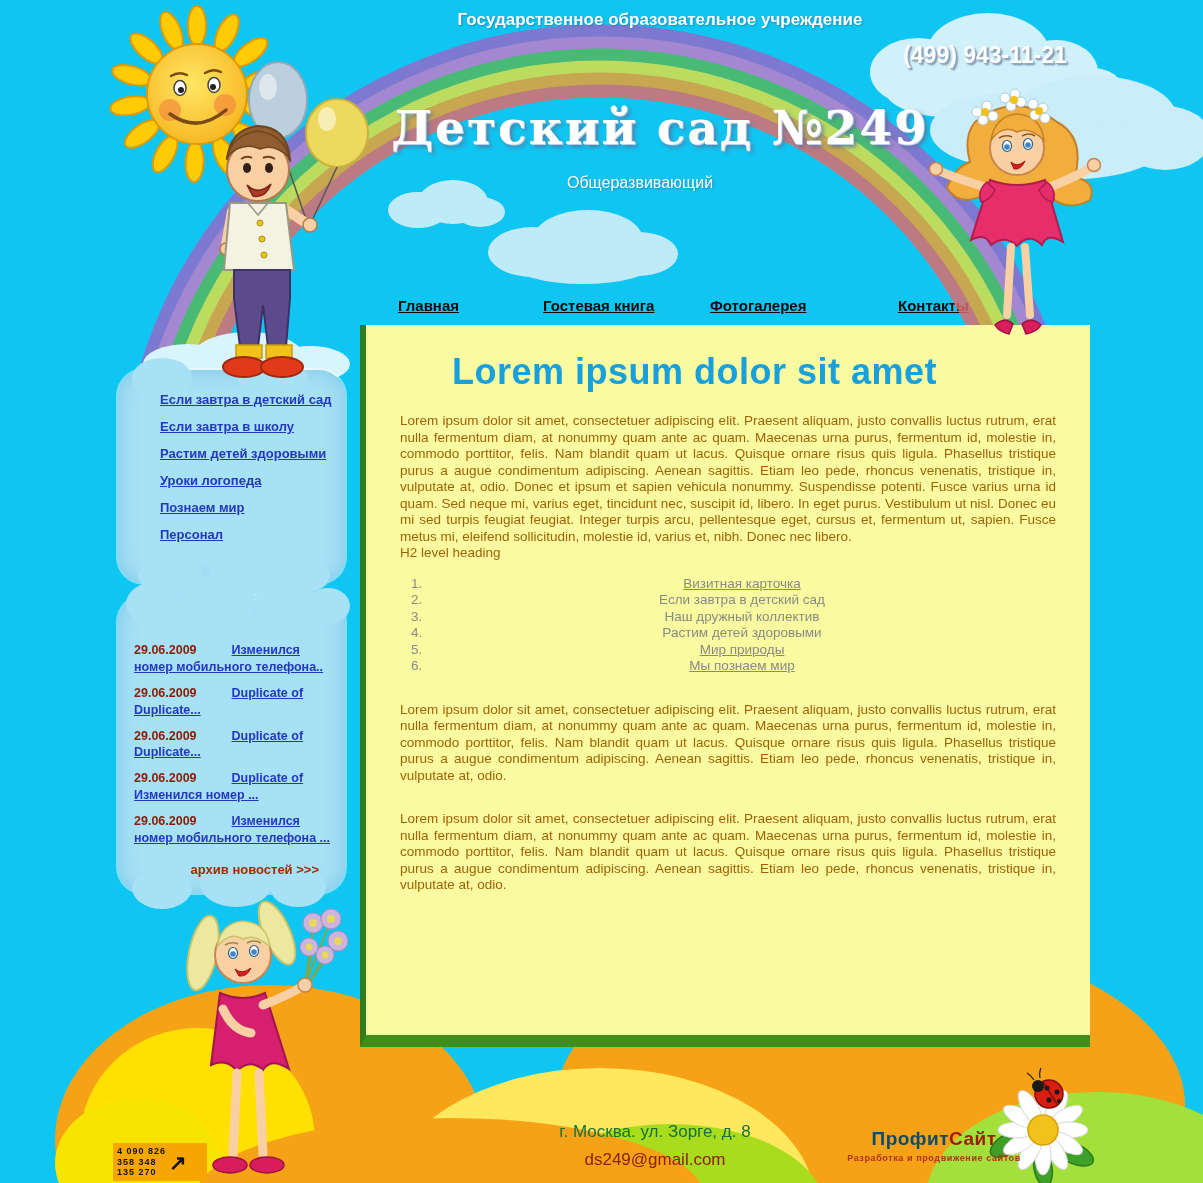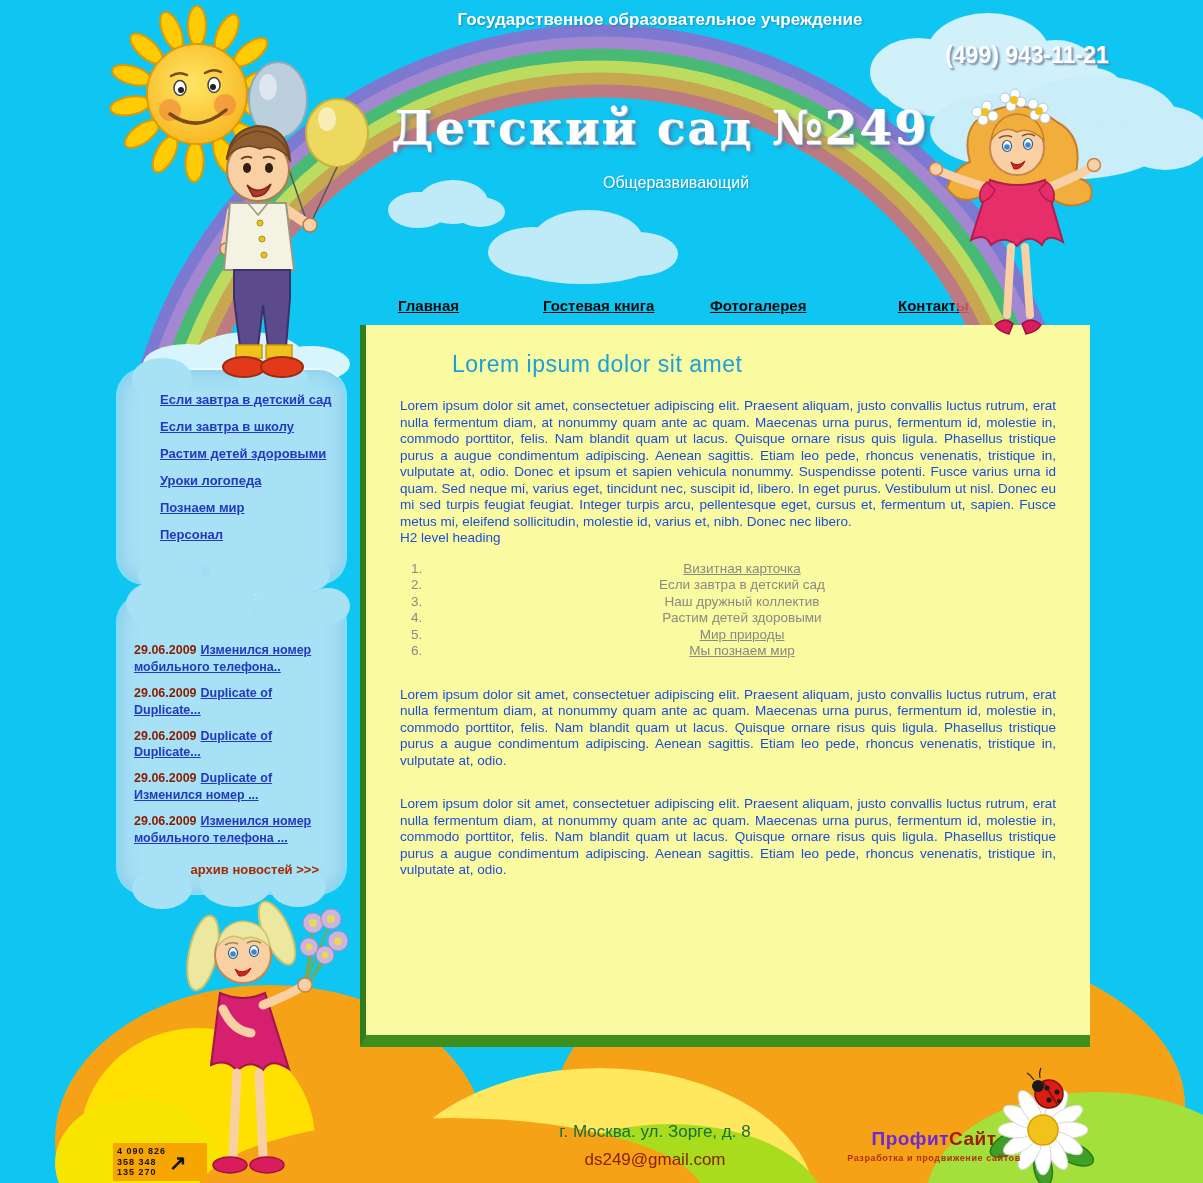--- a/index.html
+++ b/index.html
@@ -3,26 +3,26 @@
 <meta charset="utf-8">
 <style>
   html,body{margin:0;padding:0;}
   body{font-family:"Liberation Sans",sans-serif;}
   #page{position:relative;width:1203px;height:1183px;background:#0FC6F2;overflow:hidden;}
   #page .abs{position:absolute;}
 
   
   .org-type{left:660px;top:10px;transform:translateX(-50%);color:#fff;font-size:17px;font-weight:bold;
     text-shadow:1px 1px 2px rgba(30,90,140,.55);white-space:nowrap;z-index:6;}
-  .phone{left:1027px;top:42px;transform:translateX(-50%);color:#fff;font-size:23px;font-weight:bold;
+  .phone{left:985px;top:42px;transform:translateX(-50%);color:#fff;font-size:23px;font-weight:bold;
     text-shadow:1px 1px 0 #93a9c0,2px 2px 2px rgba(90,110,140,.8);white-space:nowrap;z-index:6;}
   .site-title{left:660px;top:100px;transform:translateX(-50%);color:#fff;
     font-family:"DejaVu Serif",serif;font-weight:bold;font-size:47px;letter-spacing:2px;white-space:nowrap;
     text-shadow:1px 1px 0 #b9cfe6,3px 3px 4px rgba(90,110,150,.85);z-index:6;}
-  .subtitle{left:676px;top:174px;transform:translateX(-50%);color:#fff;font-size:16px;
+  .subtitle{left:640px;top:174px;transform:translateX(-50%);color:#fff;font-size:16px;
     text-shadow:1px 1px 2px rgba(30,90,140,.5);white-space:nowrap;z-index:6;}
 
   
   .nav{z-index:6;}
   .nav-link{position:absolute;top:297px;color:#0b0b0b;font-size:15px;font-weight:bold;
     text-decoration:underline;cursor:pointer;white-space:nowrap;}
 
   
   .cloudbox{background:#A6E1F5;border-radius:26px;z-index:3;
     box-shadow:inset 0 0 20px rgba(64,150,205,.35),0 0 0 2px rgba(255,255,255,.45);}
@@ -30,28 +30,28 @@
   #menu-box{left:118px;top:370px;width:227px;height:213px;}
   .menu-list{position:absolute;left:42px;top:22px;right:12px;}
   .menu-link{display:block;color:#2438BE;font-size:13px;font-weight:bold;text-decoration:underline;
     margin-bottom:12px;cursor:pointer;white-space:nowrap;}
   #news-box{left:118px;top:596px;width:227px;height:297px;}
   .news-title{position:absolute;left:0;right:0;top:6px;text-align:center;font-size:27px;font-weight:bold;
     color:#EAF8FF;text-shadow:1px 2px 0 #6FA8CC,0 0 3px #5898C0;}
   .news-list{position:absolute;left:16px;right:14px;top:46px;}
   .news-item{margin-bottom:9px;font-size:12.5px;line-height:1.35;}
   .news-date{color:#8B1C00;font-weight:bold;margin-right:4px;}
-  .news-link{color:#2438BE;font-weight:bold;text-decoration:underline;cursor:pointer;}
+  .news-link{color:#2438BE;font-weight:bold;text-decoration:underline;cursor:pointer;margin-left:31px;}
   .news-archive{position:absolute;right:26px;bottom:16px;color:#A62A00;font-size:13px;font-weight:bold;cursor:pointer;}
 
   
   .content{left:360px;top:325px;width:730px;height:722px;background:#FAFAA1;box-sizing:border-box;
     border-left:6px solid #2F7D1C;border-bottom:12px solid #3E8E1E;padding:20px 34px 0 34px;z-index:3;}
-  .content h1{margin:6px 0 20px 52px;font-size:23px;letter-spacing:.5px;color:#18A0DC;font-weight:normal;}
-  .content p,.h2line{font-size:13.5px;line-height:16.5px;color:#1d4ed8;text-align:justify;margin:0;}
+  .content h1{margin:6px 0 20px 52px;font-size:36px;letter-spacing:.5px;color:#18A0DC;font-weight:bold;}
+  .content p,.h2line{font-size:13.5px;line-height:16.5px;color:#a16207;text-align:justify;margin:0;}
   .content ol{margin:14px 0 0 0;padding-left:26px;color:#8A8A84;font-size:13.5px;line-height:16.5px;}
   .content ol li{padding-left:2px;text-align:center;}
   .content ol li span.is-link{text-decoration:underline;cursor:pointer;}
   .para-gap{margin-top:27px !important;}
 
   
   .hill{position:absolute;border-radius:50%;z-index:2;}
   .hill.o1{left:55px;top:985px;width:430px;height:310px;background:#F5A216;}
   .hill.o2{left:555px;top:935px;width:630px;height:340px;background:#F5A216;}
   .hill.y1{left:80px;top:1028px;width:235px;height:225px;background:#FFE000;}
@@ -59,21 +59,21 @@
   .hill.g1{left:515px;top:1124px;width:310px;height:170px;background:#A8DC1C;}
   .hill.g2{left:925px;top:1092px;width:345px;height:220px;background:#A4E03C;}
   .hill.o3{left:195px;top:1118px;width:510px;height:160px;background:#F5A216;}
   .hill.y3{left:55px;top:1098px;width:165px;height:130px;background:#F7E400;}
 
   
   .footer-address{left:655px;top:1122px;transform:translateX(-50%);color:#15703A;font-size:17px;z-index:6;white-space:nowrap;}
   .footer-email{left:655px;top:1150px;transform:translateX(-50%);color:#8B2000;font-size:17px;z-index:6;cursor:pointer;white-space:nowrap;}
   .profit{left:845px;top:1128px;width:178px;text-align:center;z-index:6;cursor:pointer;}
   .profit-name{font-size:19px;font-weight:bold;letter-spacing:.5px;}
-  .profit-green{color:#6d28d9;}
+  .profit-green{color:#0c4a6e;}
   .profit-red{color:#9B1C00;}
   .profit-tagline{font-size:9px;font-weight:bold;color:#B03010;letter-spacing:.6px;line-height:1.35;margin-top:2px;}
   .counter{left:113px;top:1143px;width:94px;height:38px;background:#F7A600;z-index:7;display:flex;align-items:center;
     padding:2px 4px;box-sizing:border-box;cursor:pointer;}
   .counter-digits{font-family:Liberation Sans, sans-serif;font-size:9px;font-weight:bold;color:#131313;line-height:1.2;letter-spacing:1px;}
   .counter-arrow{font-size:21px;font-weight:bold;color:#131313;margin-left:3px;line-height:1;}
 
   svg{display:block;}
   .z1{z-index:1;} .z2{z-index:2;} .z4{z-index:4;} .z5{z-index:5;}
 </style>

